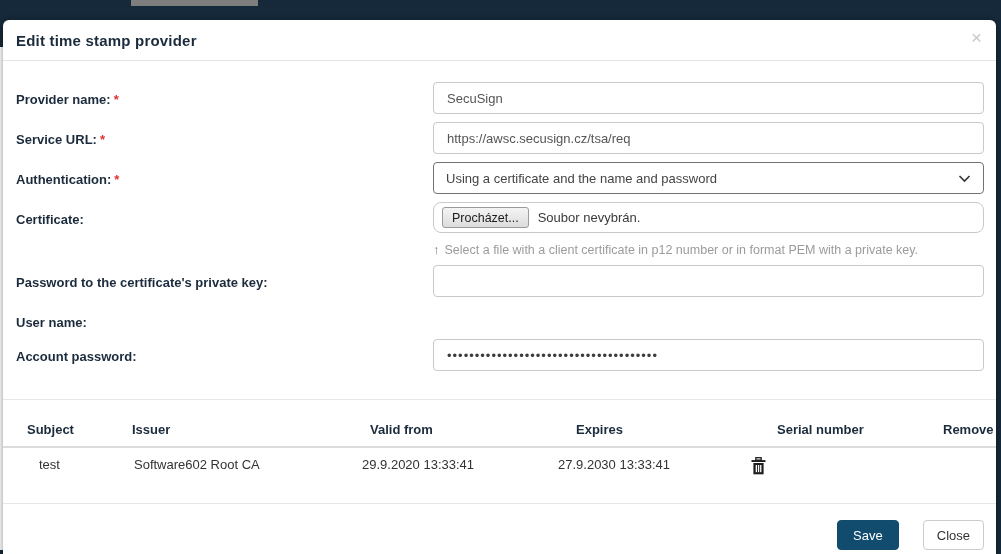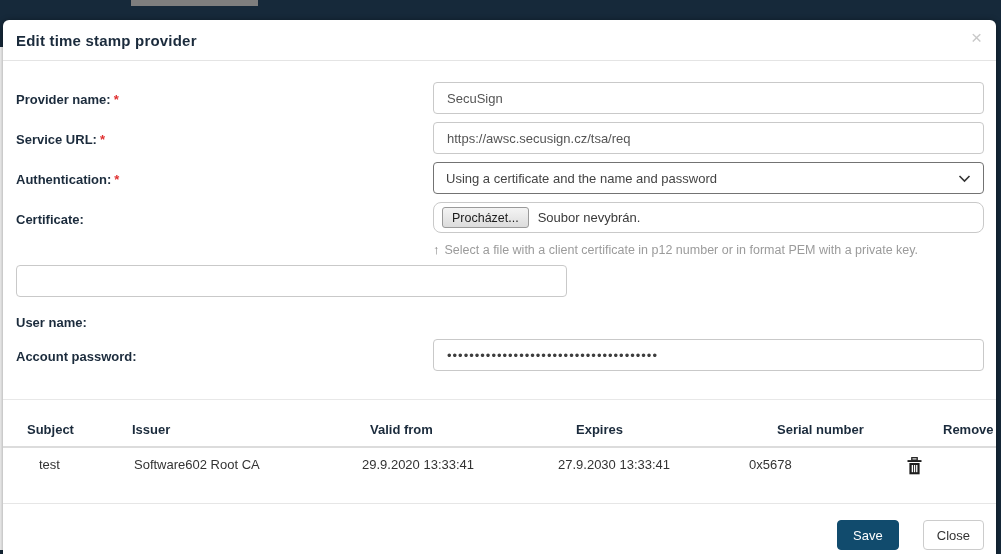--- a/index.html
+++ b/index.html
@@ -149,20 +149,23 @@
           <span class="file-status">Soubor nevybrán.</span>
         </div>
         <div class="helper-line">
           <span class="helper-arrow">↑</span>
           <span>Select a file with a client certificate in p12 number or in format PEM with a private key.</span>
         </div>
       </div>
     </div>
 
     <div class="form-row">
+      <div class="label-col">
+        <span class="field-label">Password to the certificate's private key:</span>
+      </div>
       <div class="ctrl-col">
         <input class="text-input" type="text" value="" style="">
       </div>
     </div>
 
     <div class="form-row">
       <div class="label-col">
         <span class="field-label">User name:</span>
       </div>
     </div>
@@ -185,21 +188,20 @@
       <span class="tbl-th">Valid from</span>
       <span class="tbl-th">Expires</span>
       <span class="tbl-th">Serial number</span>
       <span class="tbl-th">Remove</span>
     </div>
     <div class="tbl-data-row">
       <span class="tbl-td">test</span>
       <span class="tbl-td">Software602 Root CA</span>
       <span class="tbl-td">29.9.2020 13:33:41</span>
       <span class="tbl-td">27.9.2030 13:33:41</span>
-      <span class="tbl-td">0x5678</span>
       <span class="tbl-td">
         <button class="trash-btn">
           <svg width="15" height="18" viewBox="0 0 15 18">
             <rect x="4.8" y="0.7" width="5.4" height="2.4" fill="none" stroke="#1e1e1e" stroke-width="1.3"></rect>
             <rect x="0.5" y="3.1" width="14" height="1.9" fill="#1e1e1e"></rect>
             <rect x="2.4" y="6" width="10.2" height="11.3" fill="#1e1e1e"></rect>
             <rect x="4.7" y="8" width="1.3" height="7.2" fill="#ffffff"></rect>
             <rect x="6.9" y="8" width="1.3" height="7.2" fill="#ffffff"></rect>
             <rect x="9.1" y="8" width="1.3" height="7.2" fill="#ffffff"></rect>
           </svg>

